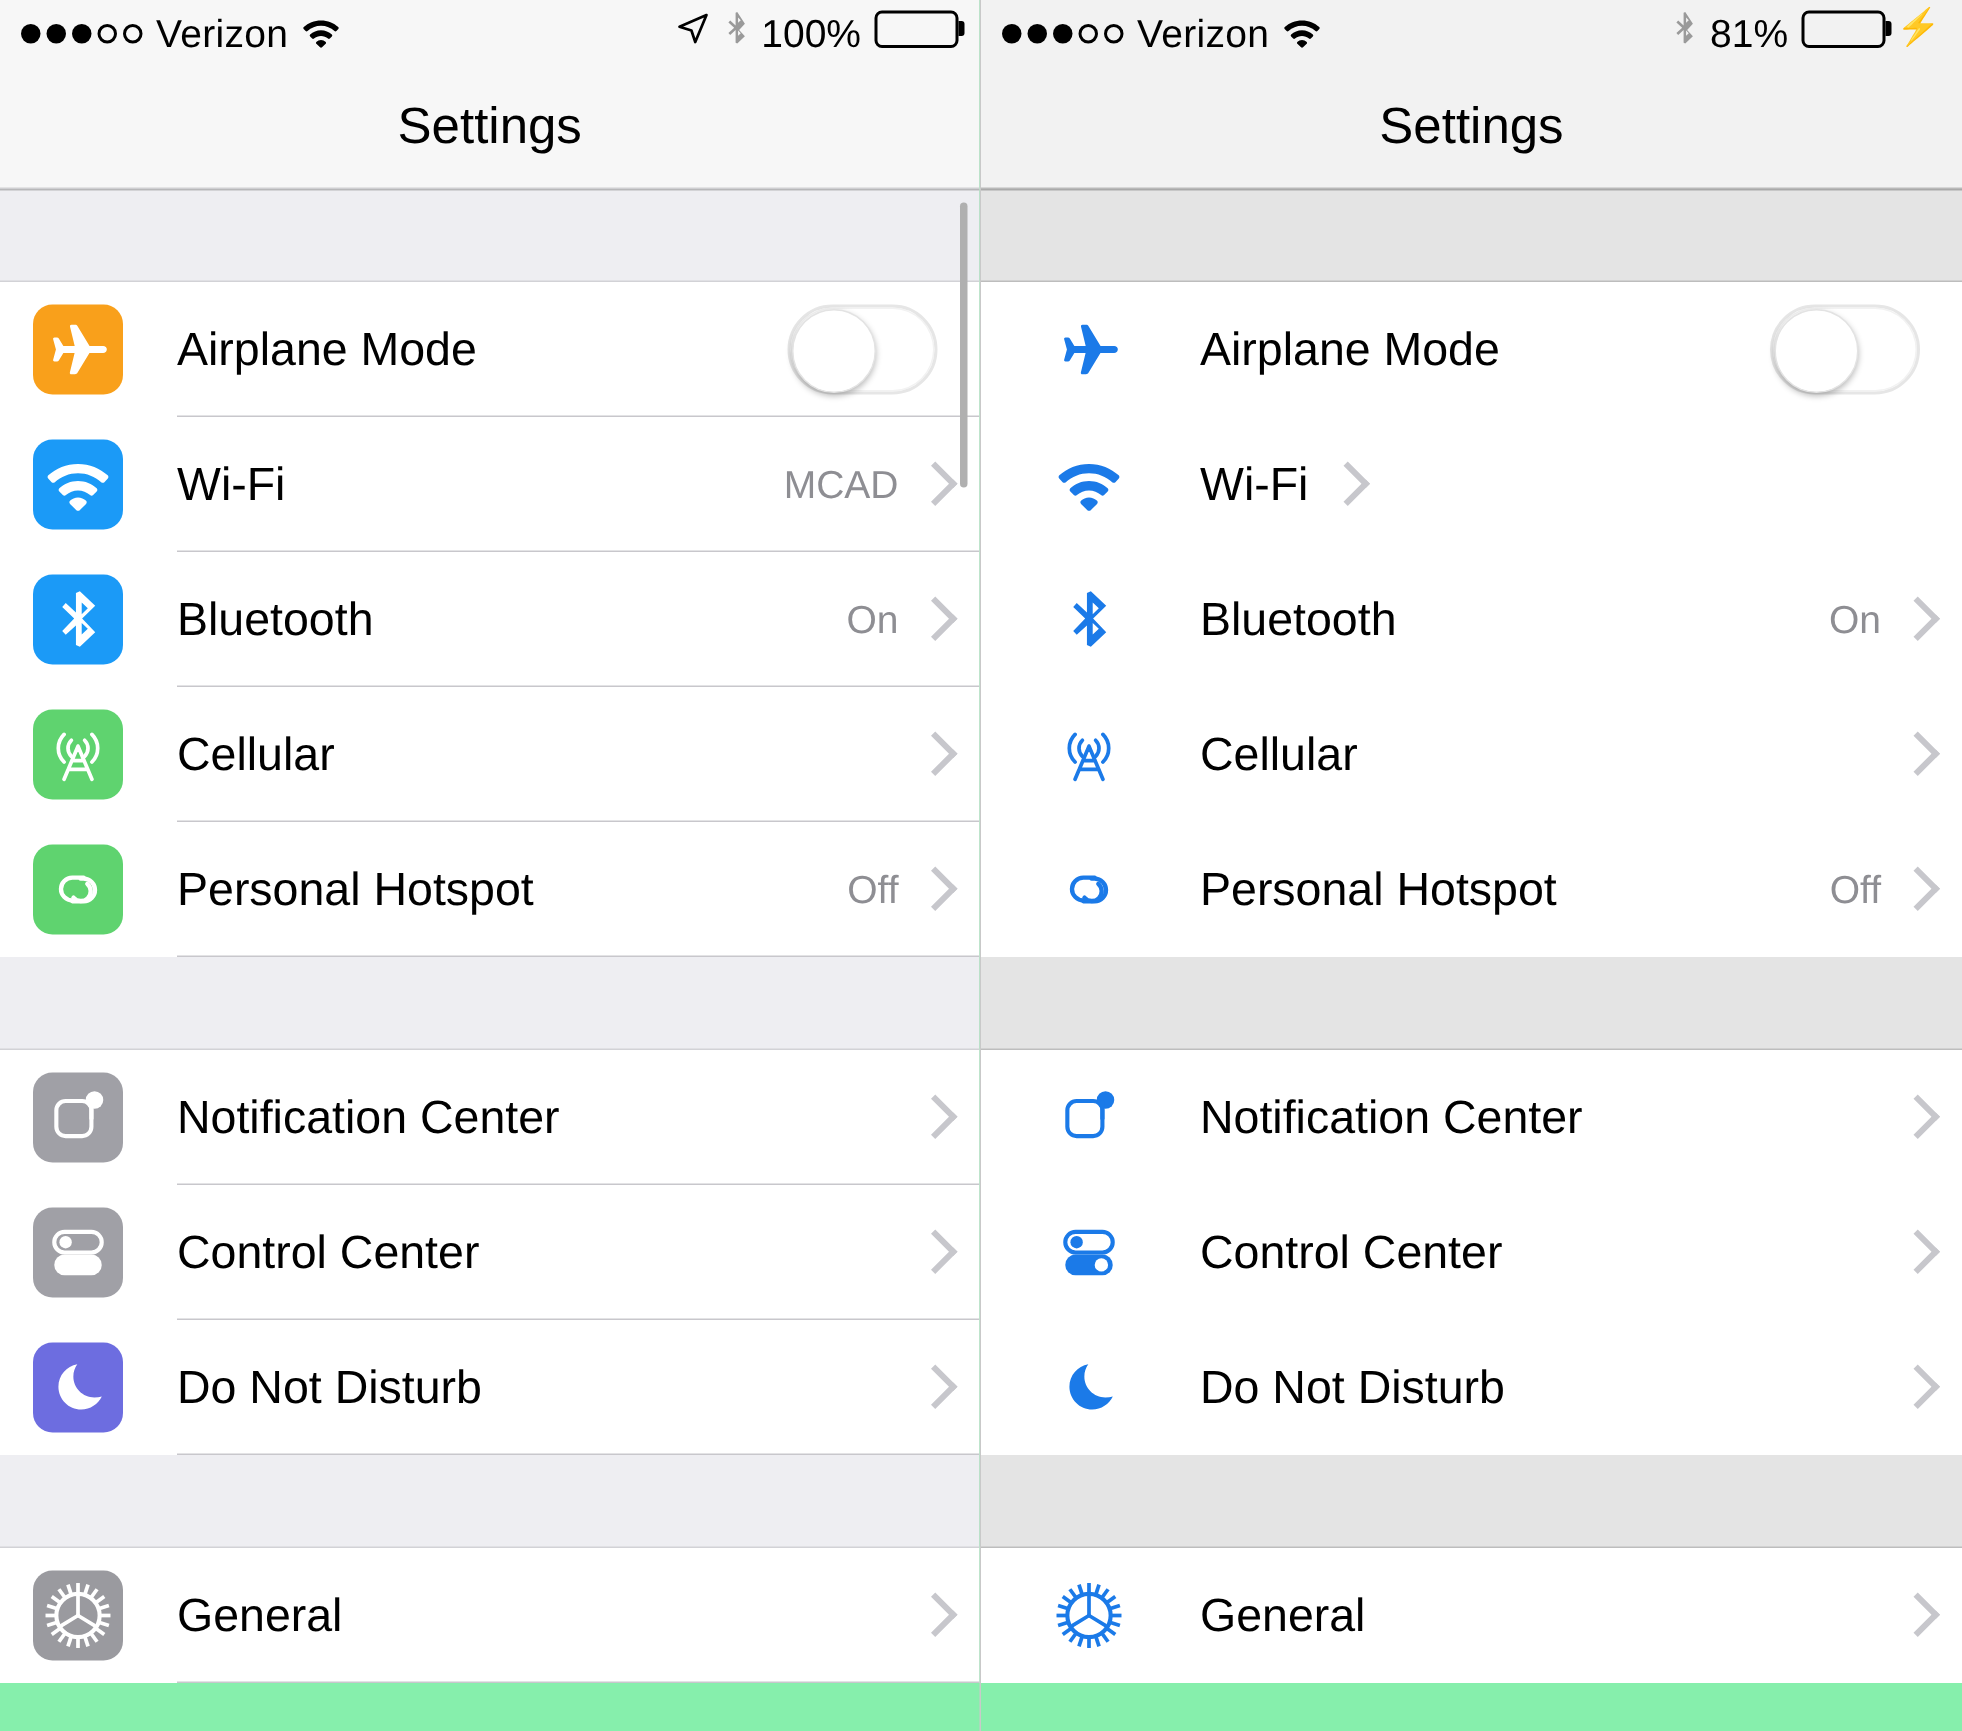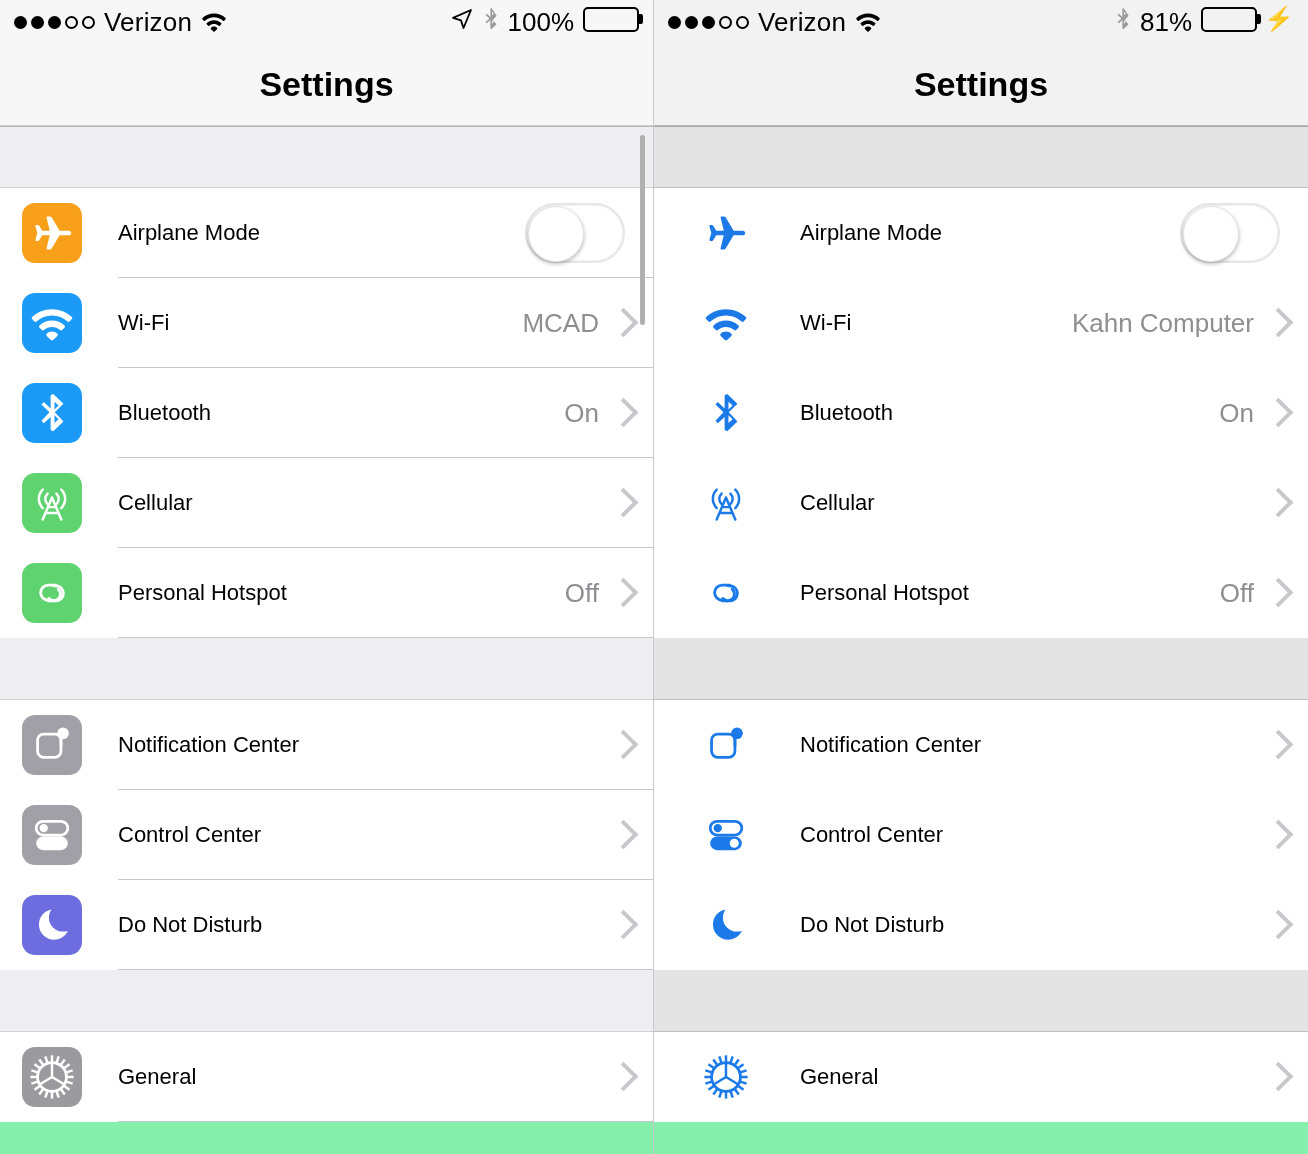--- a/index.html
+++ b/index.html
@@ -51,21 +51,21 @@
   .bolt { font-size: 24px; line-height: 1; color: #000; margin-left: -2px; }
 
   
   .navbar {
     height: 82px;
     display: flex; align-items: center; justify-content: center;
     position: relative;
   }
   .panel.left  .navbar { background: #f7f7f7; border-bottom: 1px solid #cfcfd2; }
   .panel.right .navbar { background: #f2f2f2; border-bottom: 1px solid #b9b9b9; }
-  .navtitle { font-size: 34px; font-weight: bold; color: #000; }
+  .navtitle { font-size: 34px; font-weight: normal; color: #000; }
 
   
   .group-gap { height: 62px; }
   .panel.left  .group-gap { background: #eeeef2; border-bottom: 1px solid #d2d2d6; }
   .panel.right .group-gap { background: #e4e4e4; border-bottom: 1px solid #bdbdbd; }
   .panel.left  .group-gap.first { border-top: 1px solid #b7b7b9; }
   .panel.right .group-gap.first { border-top: 1px solid #a9a9a9; }
 
   .row {
     height: 90px;
@@ -82,21 +82,21 @@
   .panel.right .row { padding-left: 0; }
 
   .icon-wrap {
     width: 60px; height: 60px; flex: 0 0 60px;
     display: flex; align-items: center; justify-content: center;
   }
   .panel.left .icon-wrap { border-radius: 13px; }
   .panel.right .icon-wrap { width: 84px; flex: 0 0 84px; margin-left: 30px; background: transparent !important; }
 
   .label {
-    font-size: 22px; color: #000; margin-left: 36px; white-space: nowrap;
+    font-size: 31px; color: #000; margin-left: 36px; white-space: nowrap;
   }
   .panel.right .label { margin-left: 32px; }
   .value {
     margin-left: auto; font-size: 26px; color: #8e8e93; white-space: nowrap;
   }
   .chev {
     margin-left: 16px; margin-right: 24px;
     width: 16px; height: 28px; flex: 0 0 16px;
     position: relative;
   }
@@ -377,21 +377,20 @@
     </div>
         <div class="row">
       <span class="icon-wrap" style="background:transparent">
             <svg width="44" height="44" viewBox="0 0 64 64">
               <path fill="#1b7ae8" d="M32 12c-11.2 0-21.4 4.2-28.8 11.1-.9.9-.9 2.3-.1 3.2l3.3 3.4c.8.9 2.2.9 3.1.1C15.5 24.4 23.4 21.1 32 21.1s16.5 3.3 22.5 8.7c.9.8 2.3.8 3.1-.1l3.3-3.4c.8-.9.8-2.3-.1-3.2C53.4 16.2 43.2 12 32 12z"></path>
               <path fill="#1b7ae8" d="M32 28.5c-7 0-13.4 2.7-18.1 7.1-.9.9-.9 2.3 0 3.2l3.4 3.4c.8.8 2.1.9 3 .1 3.2-2.8 7.3-4.5 11.7-4.5s8.5 1.7 11.7 4.5c.9.8 2.2.7 3-.1l3.4-3.4c.9-.9.9-2.3 0-3.2C45.4 31.2 39 28.5 32 28.5z"></path>
               <path fill="#1b7ae8" d="M32 44.5c-3 0-5.8 1.3-7.8 3.3-.8.9-.8 2.2.1 3l6.1 6.1c.9.9 2.4.9 3.3 0l6.1-6.1c.8-.8.9-2.1.1-3-2.1-2-4.9-3.3-7.9-3.3z"></path>
             </svg>
           </span>
       <span class="label">Wi-Fi</span>
-      <span class="value">Kahn Computer</span>
           <span class="chev"></span>
       <span class="sep"></span>
     </div>
         <div class="row">
       <span class="icon-wrap" style="background:transparent">
             <svg width="44" height="44" viewBox="0 0 64 64">
               <path fill="#1b7ae8" d="M33.8 4.5 30 6.2v19.1l-9.9-9.2-3.4 3.7L28.3 31 16.7 43.2l3.4 3.7 9.9-9.2v19.1l3.8 1.7 14.9-14.2L36 31l12.7-12.3L33.8 4.5zM35.6 15.6l5.9 5.6-5.9 5.6V15.6zm0 19.8 5.9 5.6-5.9 5.6V35.4z"></path>
             </svg>
           </span>
       <span class="label">Bluetooth</span>

